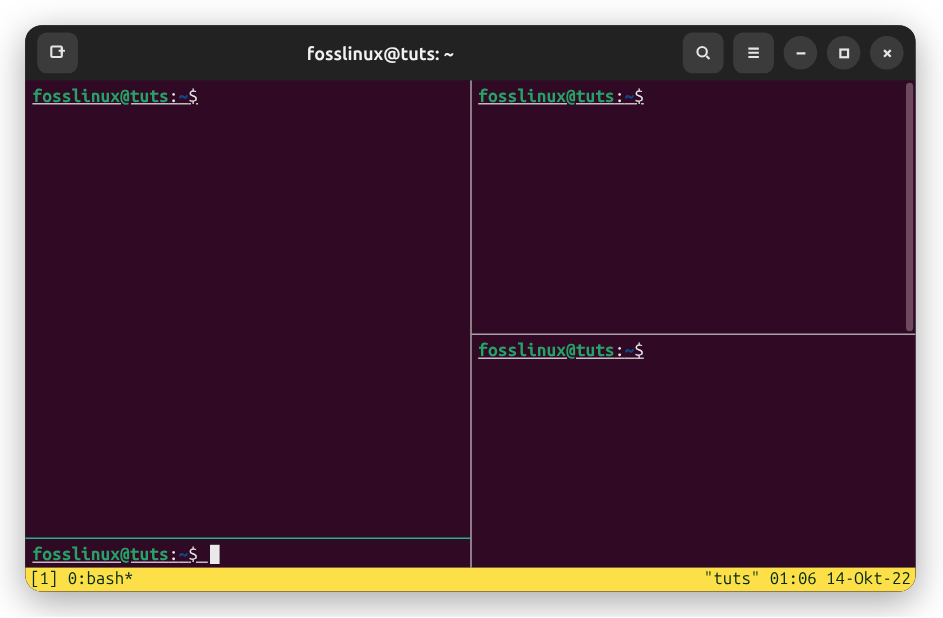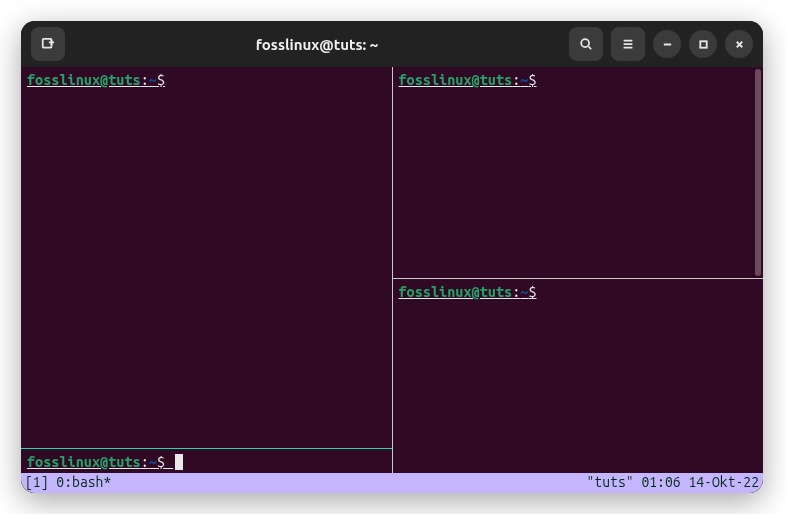--- a/index.html
+++ b/index.html
@@ -110,21 +110,21 @@
       margin-left: 2px;
     }
     .scrollbar {
       position: absolute;
       right: 2px; top: 2px; bottom: 2px; width: 6px;
       background: #6e4a61;
       border-radius: 3px;
     }
     .statusbar {
       height: 20px;
-      background: #c4b5fd;
+      background: #fde047;
       color: #002b16;
       display: flex;
       align-items: center;
       justify-content: space-between;
       padding: 0 4px;
       font-size: 14px;
       font-family: "Ubuntu Mono", monospace;
     }
     .statusbar .left, .statusbar .right { white-space: pre; }
   </style>

